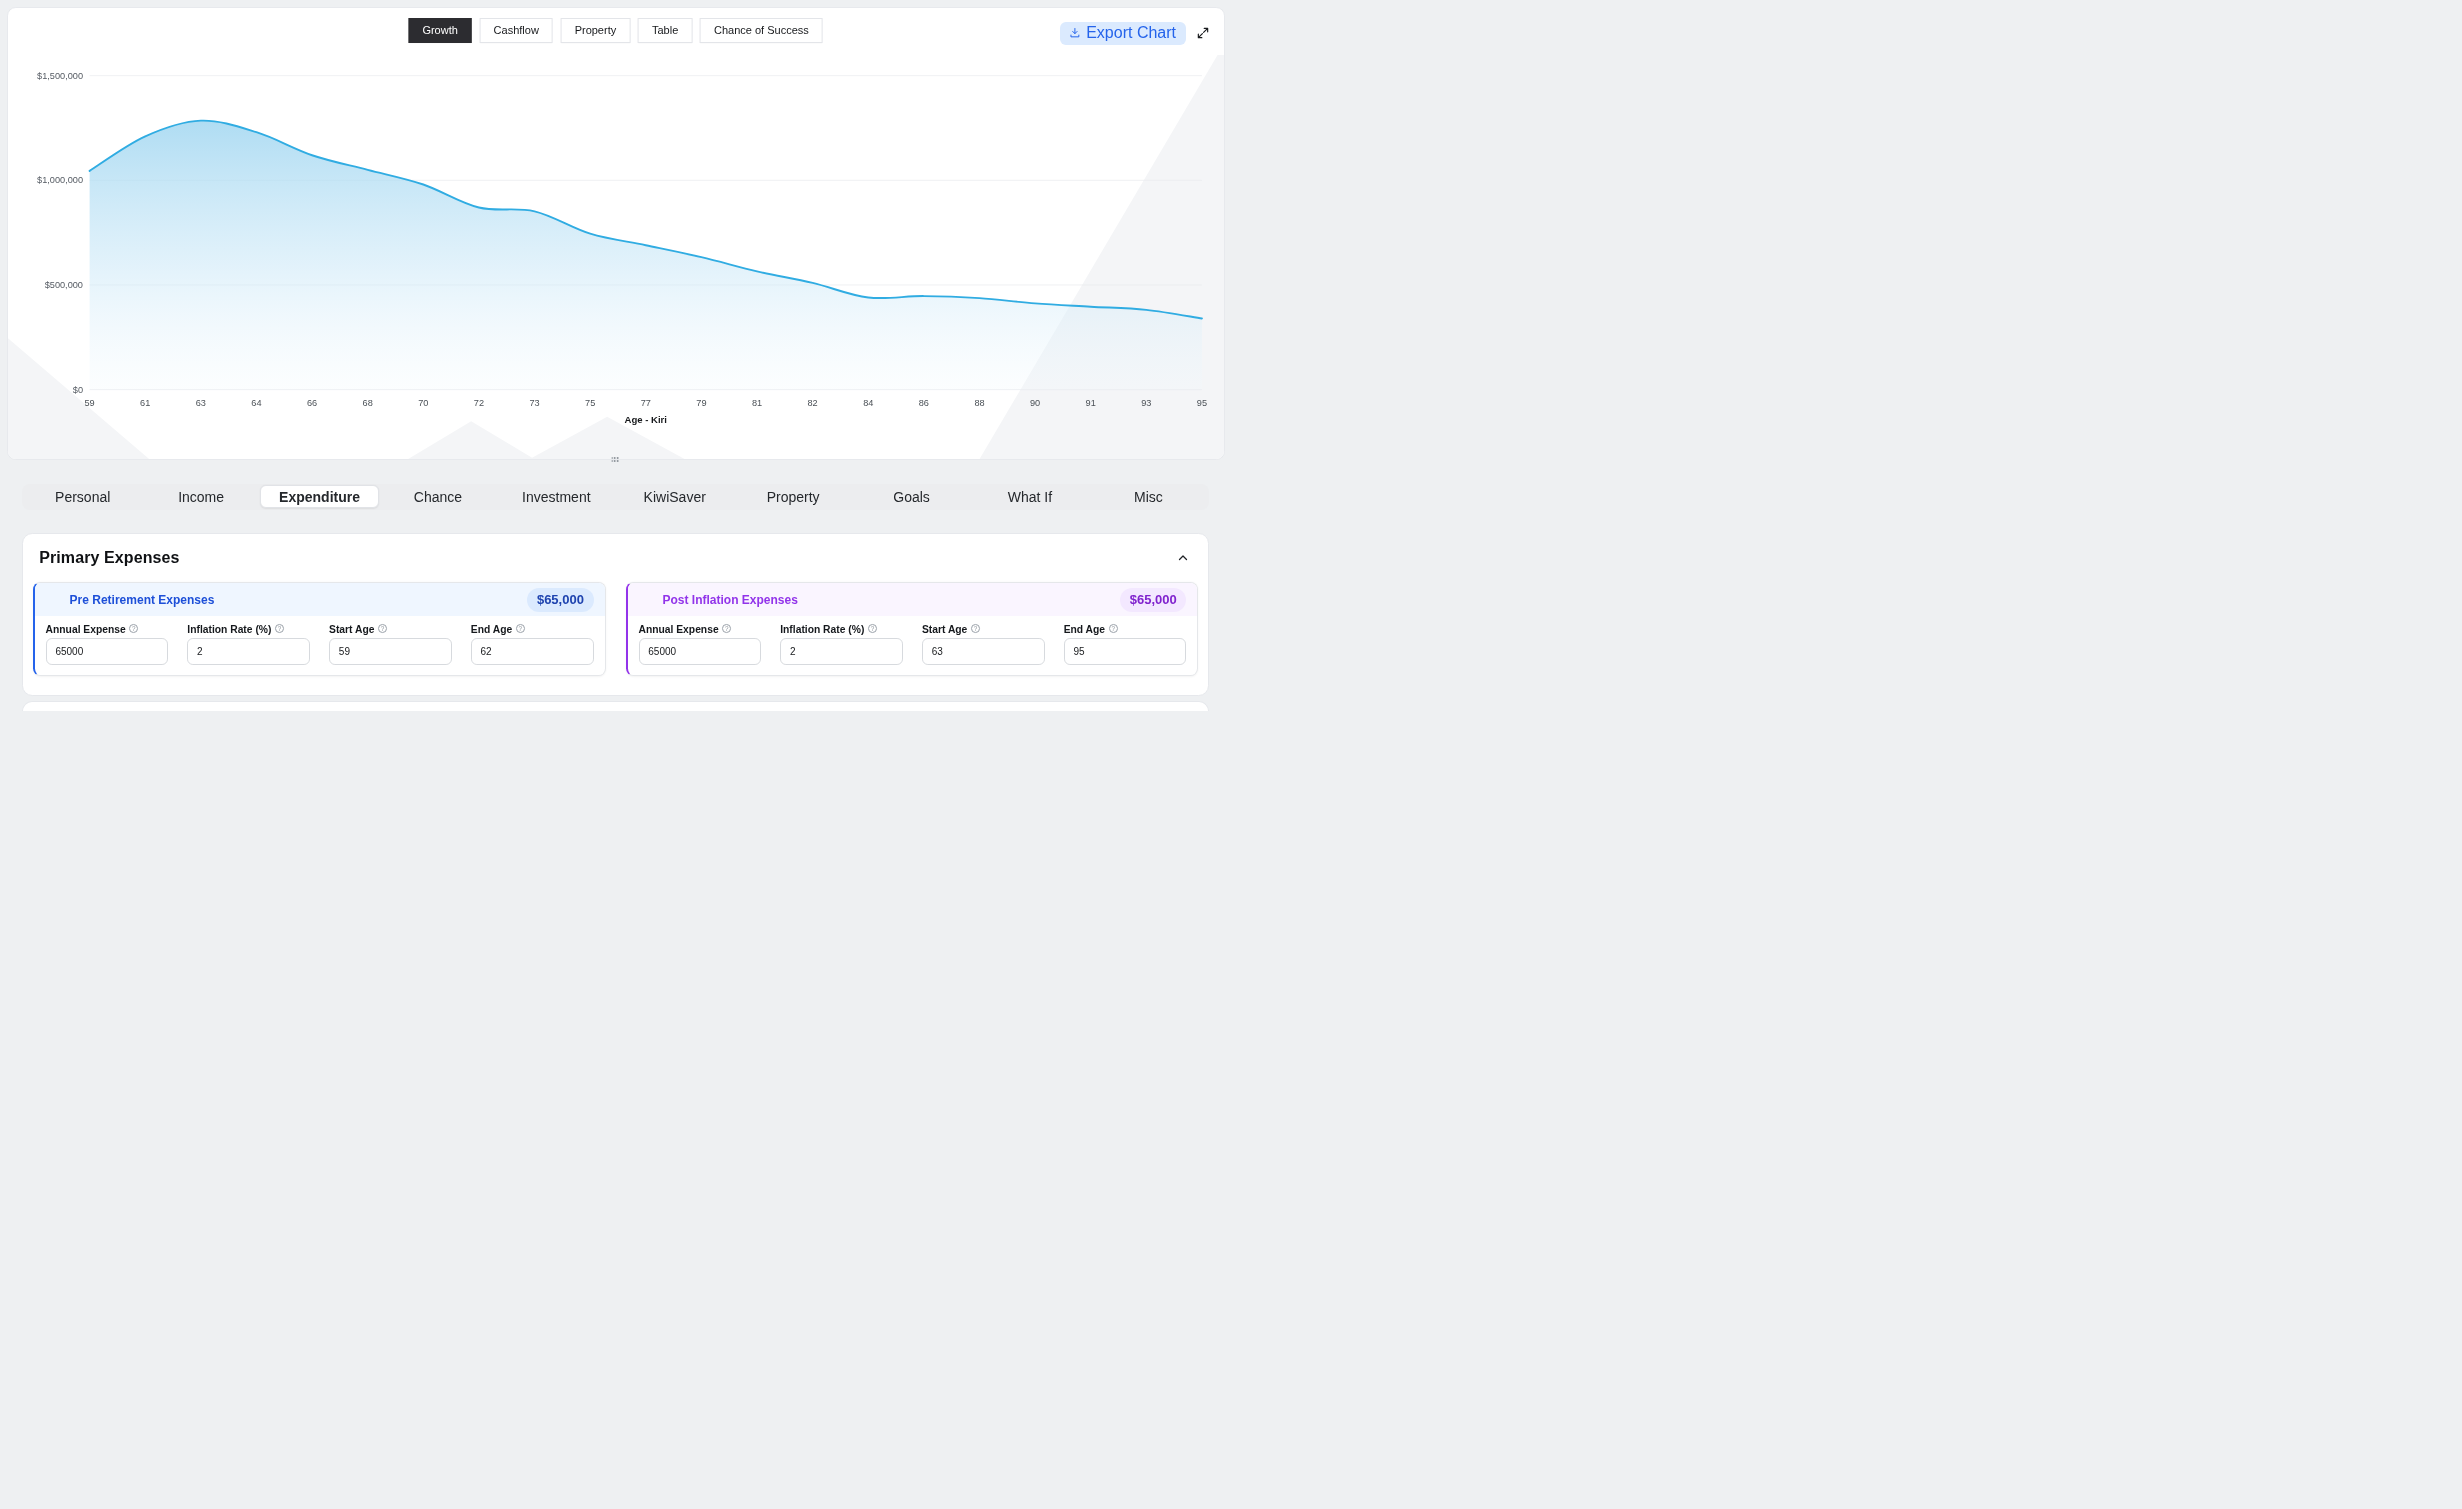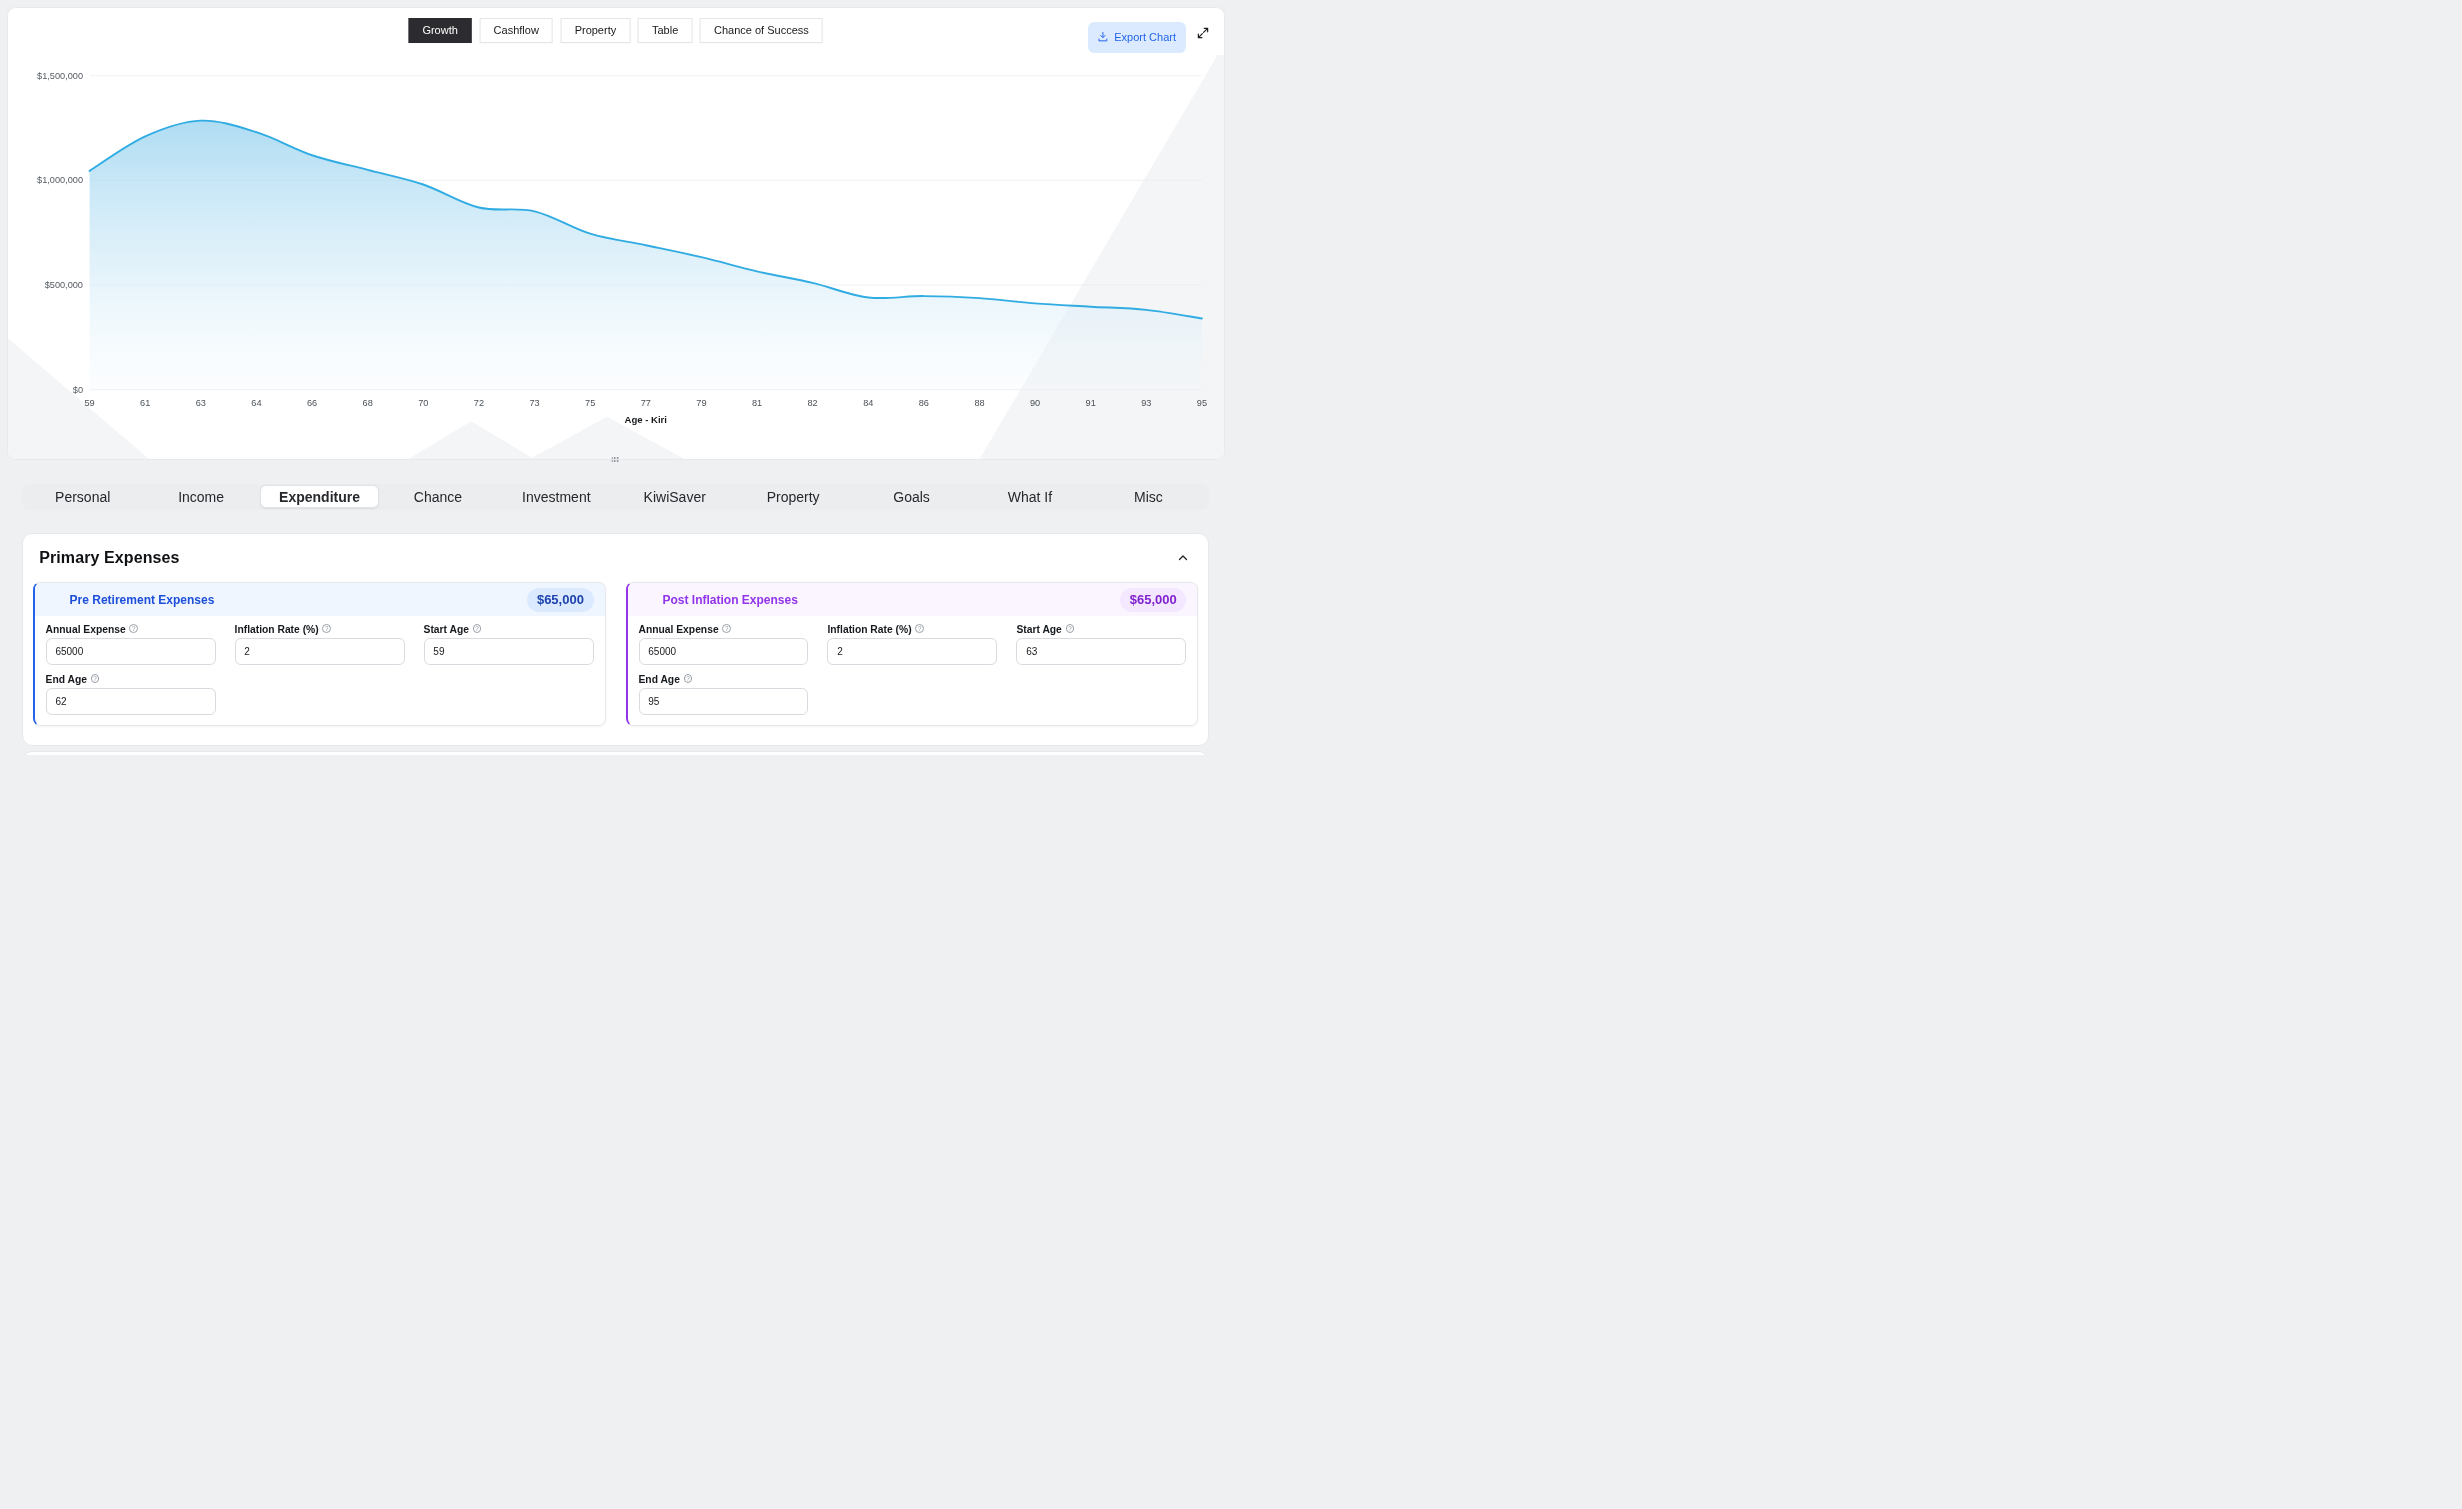--- a/index.html
+++ b/index.html
@@ -5,21 +5,21 @@
   * { margin:0; padding:0; box-sizing:border-box; }
   html,body { width:1231px; height:755px; }
   body { background:#eef0f2; font-family:"Liberation Sans", sans-serif; position:relative; overflow:hidden; color:#17191c; }
 
   .chart-card { position:absolute; left:6.6px; top:6.6px; width:1218px; height:453px; background:#fff; border:0.7px solid #e7e9ed; border-radius:8.8px; overflow:hidden; }
 
   .view-tabs { position:absolute; top:10.3px; left:50%; transform:translateX(-50%); display:flex; gap:7.4px; z-index:3; }
   .view-tab { height:25px; display:flex; align-items:center; padding:0 13.2px; background:#fff; border:0.7px solid #e3e5e9; border-radius:0; font-size:11px; font-weight:500; color:#17191c; box-shadow:0 0.7px 1.5px rgba(0,0,0,.05); cursor:pointer; white-space:nowrap; }
   .view-tab.active { background:#2c2c30; border-color:#2c2c30; color:#fff; }
 
-  .export-btn { position:absolute; top:14px; right:38px; height:31px; display:flex; align-items:center; gap:5.1px; padding:0 9.6px; background:#dbeafe; color:#2463eb; border:none; border-radius:5.9px; font-size:11px; font-weight:500; cursor:pointer; z-index:3; font-family:"Liberation Sans", sans-serif; }
+  .export-btn { position:absolute; top:14px; right:38px; height:23px; display:flex; align-items:center; gap:5.1px; padding:0 9.6px; background:#dbeafe; color:#2463eb; border:none; border-radius:5.9px; font-size:16px; font-weight:500; cursor:pointer; z-index:3; font-family:"Liberation Sans", sans-serif; }
   .expand-btn { position:absolute; top:15.4px; right:10.3px; width:20.6px; height:20.6px; background:none; border:none; cursor:pointer; z-index:3; color:#1a1c1f; display:flex; align-items:center; justify-content:center; }
 
   .chart-svg { position:absolute; left:0; top:47px; width:1216px; height:406px; }
   .chart-svg text { font-family:"Liberation Sans", sans-serif; }
 
   .drag-handle { position:absolute; top:457px; left:50%; transform:translateX(-50%); display:grid; grid-template-columns:repeat(3,2.9px); grid-template-rows:repeat(2,2.9px); gap:0px; z-index:5; cursor:row-resize; }
   .drag-handle i { width:1.8px; height:1.8px; border-radius:50%; background:#8f959c; }
 
   .lower { position:absolute; top:460px; left:0; width:100%; }
   .section-tabs { margin:23.5px 22px 0; height:26px; background:#ecedef; border-radius:7.4px; display:flex; align-items:center; padding:1.5px; }
@@ -38,21 +38,21 @@
   .expense-head { display:flex; align-items:center; justify-content:space-between; height:33px; padding:0 11px; }
   .pre .expense-head { background:#eff6ff; }
   .post .expense-head { background:#faf5ff; }
   .expense-title { font-size:12px; font-weight:600;margin-left:24px; }
   .pre .expense-title { color:#1d4fd8; }
   .post .expense-title { color:#9234ea; }
   .badge { padding:4.4px 9.6px; border-radius:735px; font-size:13px; font-weight:700; }
   .pre .badge { background:#dbeafe; color:#1e43af; }
   .post .badge { background:#f3e8ff; color:#8023ce; }
 
-  .expense-body { padding:7.4px 11px 10.3px; display:grid; grid-template-columns:1fr 1fr 1fr; column-gap:19px; row-gap:8.8px; }
+  .expense-body { padding:7.4px 11px 10.3px; display:grid; grid-template-columns:1fr 1fr 1fr 1fr; column-gap:19px; row-gap:8.8px; }
   .field label { display:flex; align-items:flex-start; gap:3.7px; font-size:10.3px; font-weight:600; color:#15181c; margin-bottom:3.7px; }
   .info { width:8.8px; height:8.8px; border:0.7px solid #9aa1a9; border-radius:50%; color:#8b929a; font-size:6.3px; line-height:7.4px; text-align:center; font-weight:400; margin-top:0px; cursor:pointer; flex:0 0 auto; }
   .info::after { content:"?"; }
   .field input { width:100%; height:26.5px; border:0.7px solid #d7dade; border-radius:5.9px; padding:0 8.8px; font-size:10px; color:#17191c; font-family:"Liberation Sans", sans-serif; background:#fff; }
 
   .next-peek { margin:4.4px 22px 0; height:10.3px; background:#fff; border:0.7px solid #e6e8ec; border-bottom:none; border-radius:10.3px 10.3px 0 0; }
 </style>
 </head>
 <body>
 

